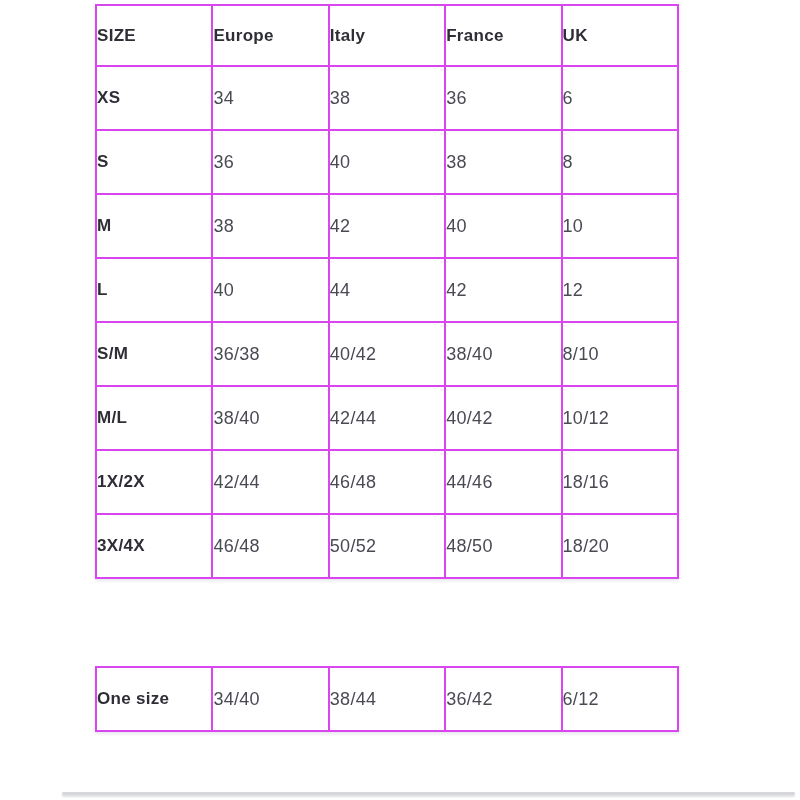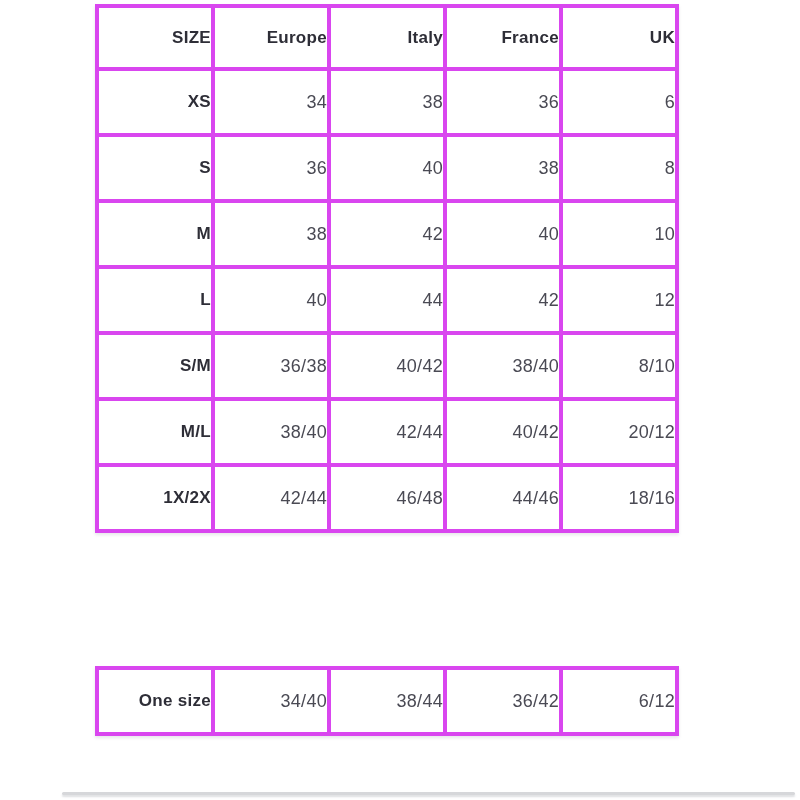--- a/index.html
+++ b/index.html
@@ -9,31 +9,31 @@
   table.size-table{
     position:absolute;left:95px;width:584px;
     border-collapse:collapse;table-layout:fixed;background:#ffffff;
     border:1px solid #dbdcdf;
     box-shadow:0 2px 3px rgba(170,172,180,0.28);
   }
   table.size-table.main{top:4px;}
   table.size-table.extra{top:666px;}
 
   .size-table th,.size-table td{
-    border:4px solid #d946ef;
-    text-align:right;vertical-align:middle;
+    border:2px solid #d946ef;
+    text-align:left;vertical-align:middle;
     padding:0;height:62px;overflow:hidden;white-space:nowrap;
   }
   .size-table thead th{height:59px;}
 
   .size-table th{
     font-weight:bold;font-size:17px;color:#2e2e37;letter-spacing:0.3px;
   }
   .size-table td{
-    font-weight:normal;font-size:18px;color:#4a4a54;letter-spacing:0.3px;padding-left:42px;
+    font-weight:normal;font-size:18px;color:#4a4a54;letter-spacing:0.3px;
   }
 
   .bottom-divider{
     position:absolute;top:792px;left:62px;width:733px;height:3px;
     background:#d6d7da;border-radius:2px;
     box-shadow:0 2px 2px rgba(195,197,203,0.55);
   }
 </style>
 </head>
 <body>
@@ -84,28 +84,35 @@
         <td>36/38</td>
         <td>40/42</td>
         <td>38/40</td>
         <td>8/10</td>
       </tr>
       <tr>
         <th>M/L</th>
         <td>38/40</td>
         <td>42/44</td>
         <td>40/42</td>
-        <td>20/12</td>
+        <td>10/12</td>
       </tr>
       <tr>
         <th>1X/2X</th>
         <td>42/44</td>
         <td>46/48</td>
         <td>44/46</td>
         <td>18/16</td>
+      </tr>
+      <tr>
+        <th>3X/4X</th>
+        <td>46/48</td>
+        <td>50/52</td>
+        <td>48/50</td>
+        <td>18/20</td>
       </tr>
     </tbody>
   </table>
 
   <table class="size-table extra">
     <tbody>
       <tr>
         <th>One size</th>
         <td>34/40</td>
         <td>38/44</td>

